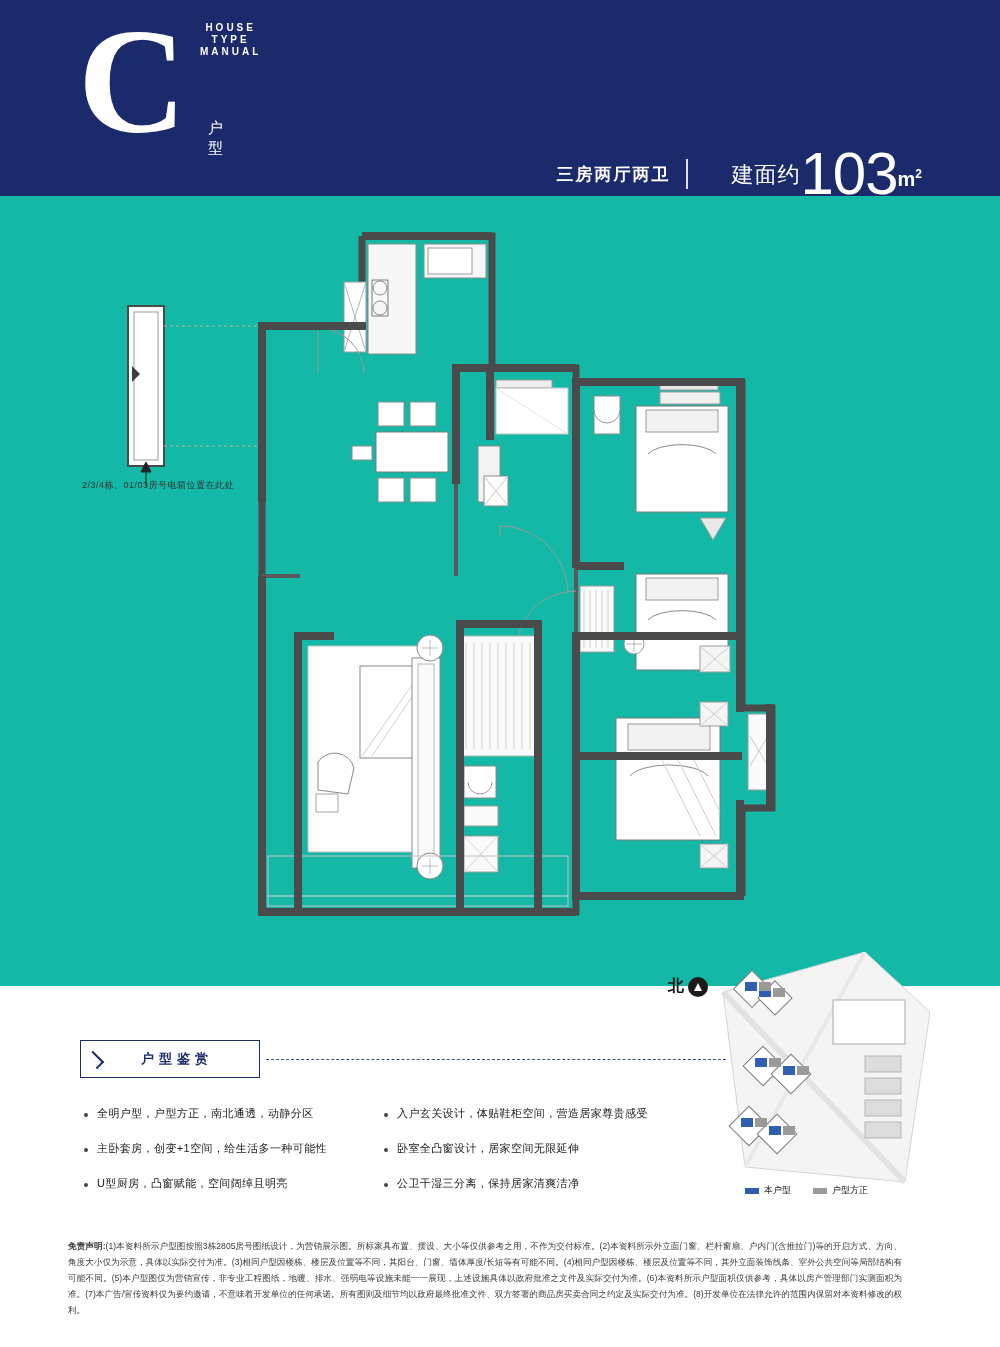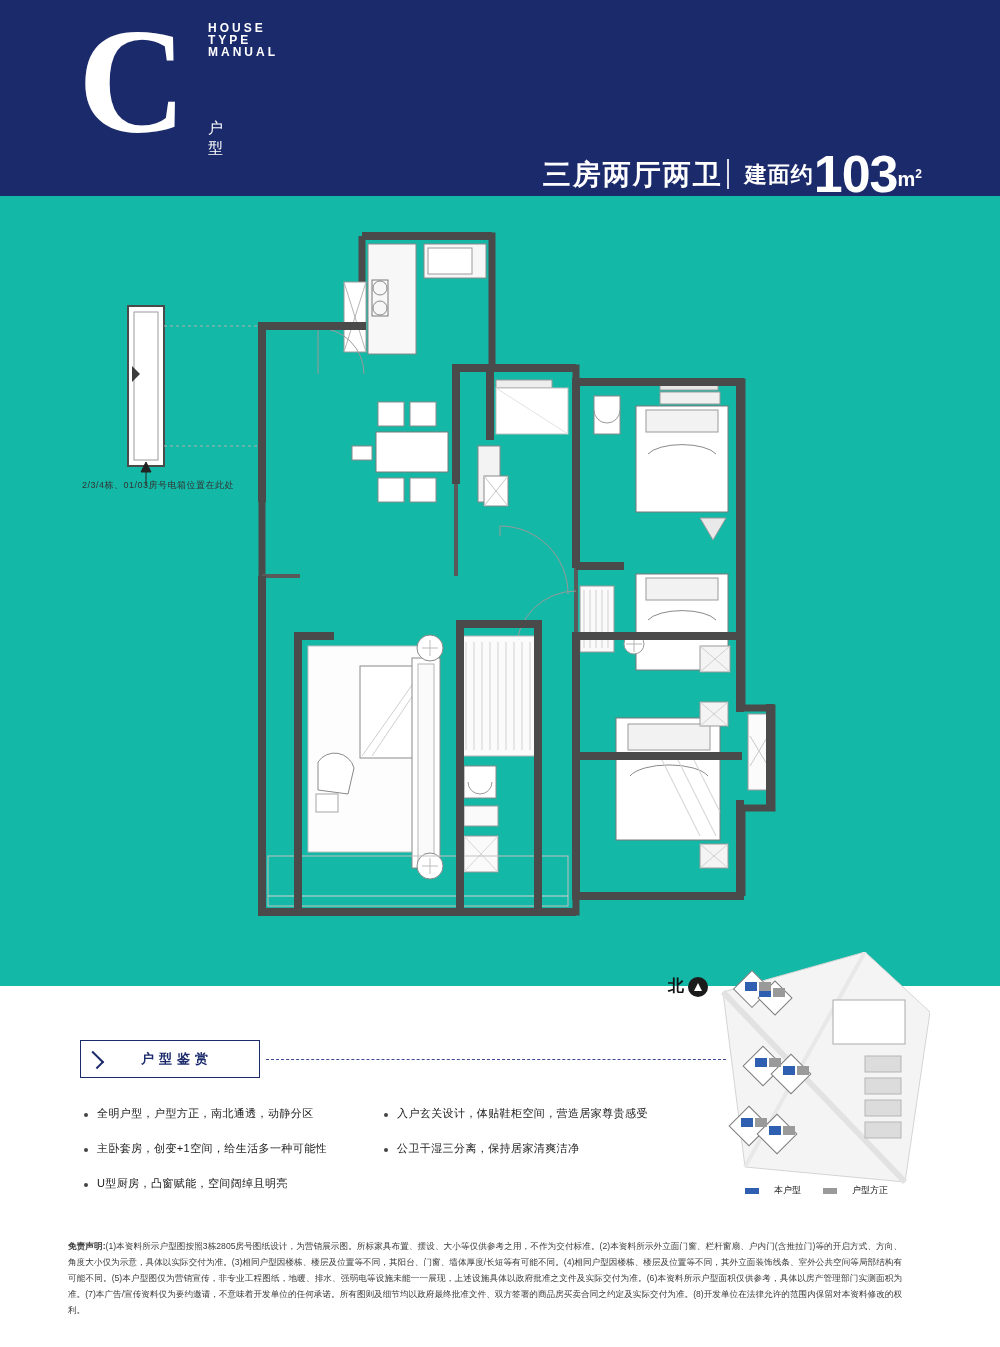--- a/index.html
+++ b/index.html
@@ -18,46 +18,46 @@
     background:#1b2a6b;
     color:#fff;
   }
   .hdr-letter {
     position:absolute; left:78px; top:6px;
     font-size:150px; line-height:150px; font-weight:bold;
     font-family:"Liberation Serif", serif;
     letter-spacing:-4px;
   }
   .hdr-eyebrow {
-    position:absolute; left:208px; top:22px;
-    font-size:12px; line-height:12px; letter-spacing:3px;
-    font-weight:bold; color:#ffffff;
+    position:absolute; left:200px; top:22px;
+    font-size:10px; line-height:12px; letter-spacing:3px;
+    font-weight:bold; color:#ffffff;text-align:center;
   }
   .hdr-sub {
     position:absolute; left:208px; top:118px;
     font-size:15px; line-height:20px; letter-spacing:2px;
     width:20px;
   }
   .hdr-right {
     position:absolute; right:78px; top:128px;
     display:flex; align-items:flex-end; justify-content:flex-end;
   }
   .hdr-rooms {
-    font-size:28px; font-weight:bold; letter-spacing:2px;
-    padding-right:4px; line-height:40px;margin-top:27px;
+    font-size:17px; font-weight:bold; letter-spacing:2px;
+    padding-right:16px; line-height:40px;margin-top:27px;
   }
   .hdr-divider {
     width:2px; height:30px; background:#fff; margin-bottom:6px; opacity:.85;
   }
   .hdr-area-label {
-    font-size:22px; font-weight:bold; letter-spacing:1px;
-    padding-left:16px; line-height:40px;
+    font-size:22px; font-weight:normal; letter-spacing:1px;
+    padding-left:16px; line-height:40px;margin-left:27px;
   }
   .hdr-area-num {
-    font-size:52px; font-weight:bold; line-height:42px; letter-spacing:-1px;
+    font-size:60px; font-weight:normal; line-height:42px; letter-spacing:-1px;
   }
   .hdr-area-unit {
     font-size:20px; font-weight:bold; line-height:28px; padding-bottom:2px;
   }
   .hdr-area-unit sup { font-size:12px; }
 
   
   .plan-wrap {
     position:absolute; left:0; top:196px; width:1000px; height:790px;
     background:#14b8a6;
@@ -80,21 +80,21 @@
     display:flex; align-items:center; justify-content:center;
   }
   .compass-circle .arrow {
     width:0;height:0;border-left:4px solid transparent;border-right:4px solid transparent;
     border-bottom:8px solid #fff;
   }
 
   
   .sitemap { position:absolute; left:715px; top:952px; width:215px; height:240px; }
   .legend { position:absolute; left:745px; top:1184px; display:flex; gap:22px; font-size:9px; color:#222; }
-  .legend .item { display:flex; align-items:center; gap:15px; }
+  .legend .item { display:flex; align-items:center; gap:5px; }
   .sw { width:14px; height:6px; display:inline-block; }
   .sw-blue { background:#2e5fb0; }
   .sw-gray { background:#9a9a9a; }
 
   
   .appr {
     position:absolute; left:80px; top:1040px; width:840px; height:40px;
   }
   .appr-box {
     position:absolute; left:0; top:0; width:180px; height:38px;
@@ -406,20 +406,24 @@
       <span>U型厨房，凸窗赋能，空间阔绰且明亮</span>
     </div>
   </div>
   <div class="feat-col right">
     <div class="feat">
       <span class="dot"></span>
       <span>入户玄关设计，体贴鞋柜空间，营造居家尊贵感受</span>
     </div>
     <div class="feat">
       <span class="dot"></span>
+      <span>卧室全凸窗设计，居家空间无限延伸</span>
+    </div>
+    <div class="feat">
+      <span class="dot"></span>
       <span>公卫干湿三分离，保持居家清爽洁净</span>
     </div>
   </div>
 </div>
 
 <div class="disclaimer">
   <span class="lead">免责声明:</span><span>(1)本资料所示户型图按照3栋2805房号图纸设计，为营销展示图。所标家具布置、摆设、大小等仅供参考之用，不作为交付标准。(2)本资料所示外立面门窗、栏杆窗扇、户内门(含推拉门)等的开启方式、方向、角度大小仅为示意，具体以实际交付为准。(3)相同户型因楼栋、楼层及位置等不同，其阳台、门窗、墙体厚度/长短等有可能不同。(4)相同户型因楼栋、楼层及位置等不同，其外立面装饰线条、室外公共空间等局部结构有可能不同。(5)本户型图仅为营销宣传，非专业工程图纸，地暖、排水、强弱电等设施未能一一展现，上述设施具体以政府批准之文件及实际交付为准。(6)本资料所示户型面积仅供参考，具体以房产管理部门实测面积为准。(7)本广告/宣传资料仅为要约邀请，不意味着开发单位的任何承诺。所有图则及细节均以政府最终批准文件、双方签署的商品房买卖合同之约定及实际交付为准。(8)开发单位在法律允许的范围内保留对本资料修改的权利。</span>
 </div>
 
 </body></html>

